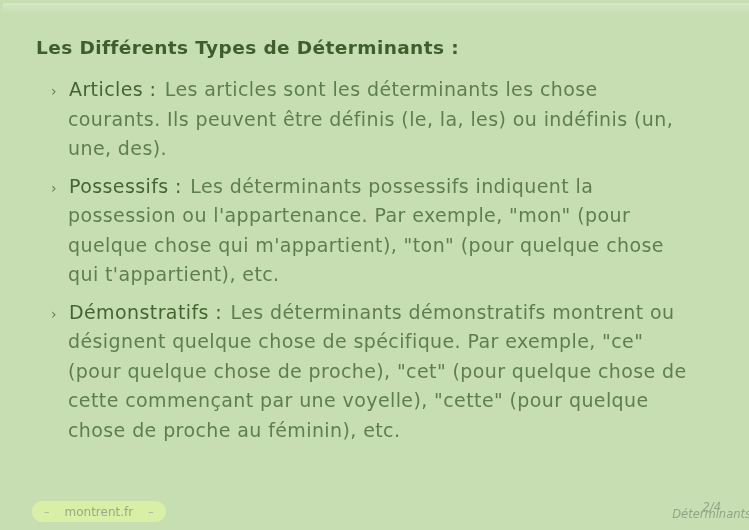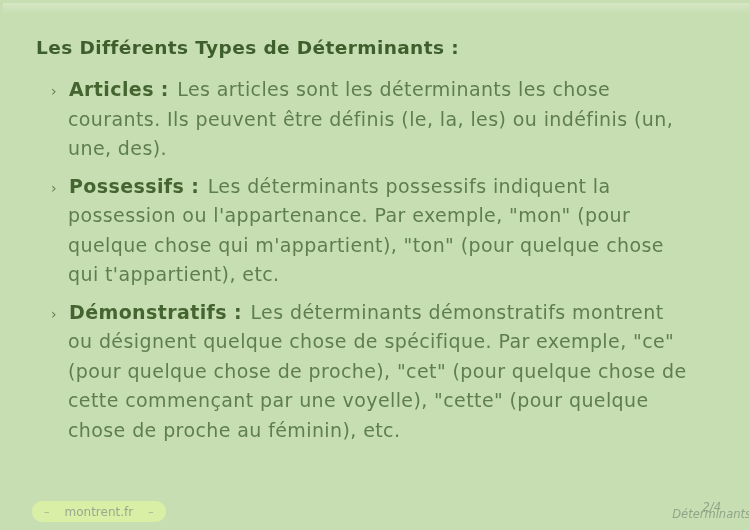--- a/index.html
+++ b/index.html
@@ -57,21 +57,21 @@
 
   .bullet-marker {
     position: absolute;
     left: 13px;
     top: 1px;
     font-size: 14px;
     color: #5e7f4d;
   }
 
   .bullet-term {
-    font-weight: bold;
+    font-weight: normal;
     color: #446430;
   }
 
   .footer {
     position: absolute;
     left: 0;
     bottom: 0;
     width: 749px;
     height: 34px;
   }

